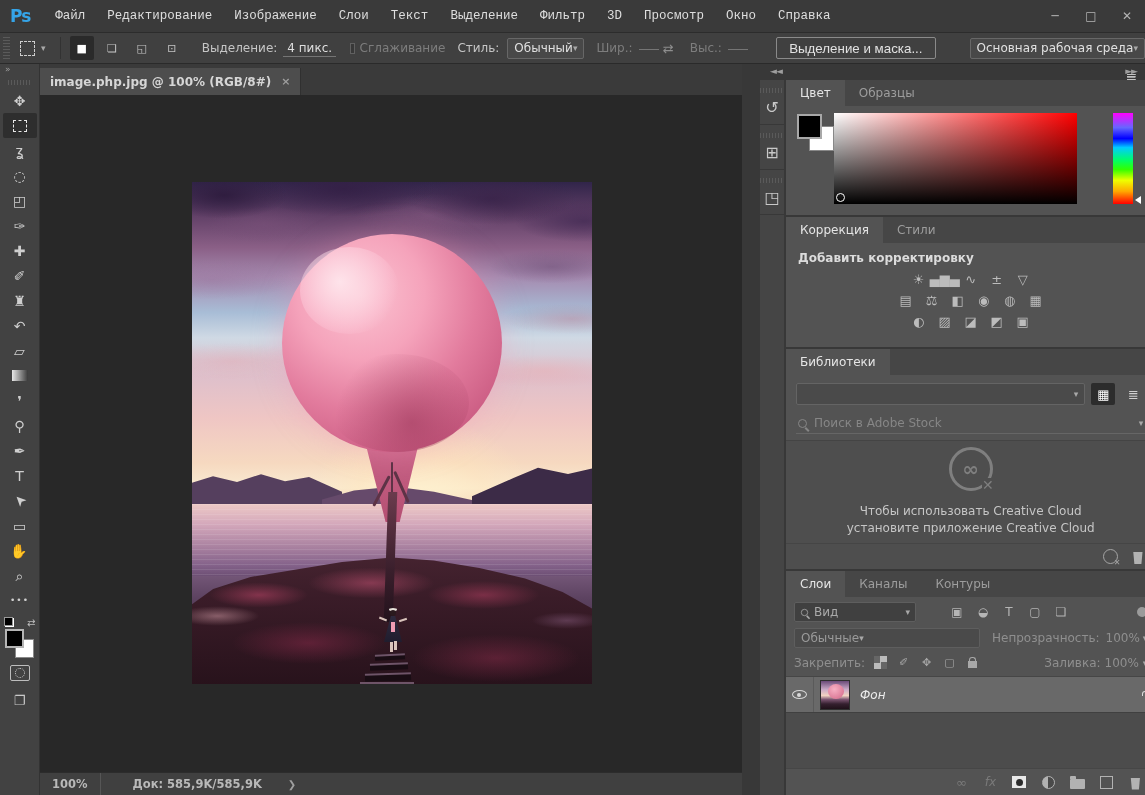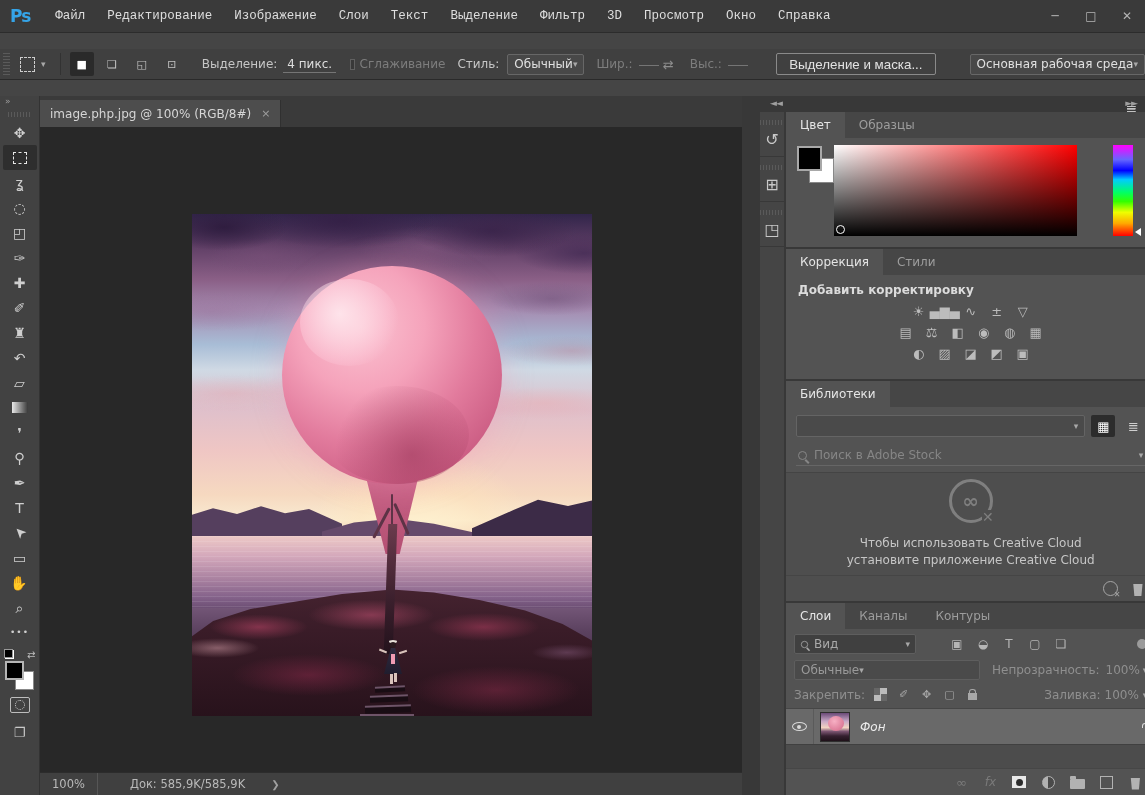--- a/index.html
+++ b/index.html
@@ -1,18 +1,18 @@
 <!DOCTYPE html>
 <html><head>
 <meta charset="utf-8">
 <style>
   *{margin:0;padding:0;box-sizing:border-box;}
   html,body{width:1145px;height:795px;overflow:hidden;}
   body{font-family:"DejaVu Sans","Liberation Sans",sans-serif;font-size:12px;color:#d4d4d4;background:#454545;position:relative;-webkit-font-smoothing:antialiased;}
-  .app{position:absolute;inset:0;display:flex;flex-direction:column;gap:16px;}
+  .app{position:absolute;inset:0;display:flex;flex-direction:column;}
 
   
   .menubar{height:33px;background:#3a3a3a;display:flex;align-items:center;flex:0 0 auto;border-bottom:1px solid #2c2c2c;}
   .ps-logo{color:#35a4e8;font-weight:bold;font-size:17px;margin:0 14px 0 10px;letter-spacing:-1px;}
   .menu-item{padding:6px 11px;font-size:12.5px;color:#dedede;cursor:default;line-height:32px;font-family:Liberation Mono, monospace;}
   .win-controls{margin-left:auto;display:flex;align-items:center;height:100%;}
   .win-btn{width:36px;text-align:center;color:#b5b5b5;font-size:12px;line-height:32px;}
 
   
   .optionsbar{height:31px;background:#404040;border-bottom:1px solid #2a2a2a;display:flex;align-items:center;flex:0 0 auto;white-space:nowrap;}
@@ -52,21 +52,21 @@
   .mini-swap{position:absolute;right:0;top:0;color:#bdbdbd;font-size:10px;}
   .mini-fgbg{position:absolute;left:1px;top:1px;width:9px;height:9px;background:#fff;}
   .mini-fgbg::before{content:"";position:absolute;left:-1px;top:-1px;width:7px;height:7px;background:#000;border:1px solid #999;}
   .fg-swatch{position:absolute;left:1px;top:12px;width:19px;height:19px;background:#000;border:2px solid #b5b5b5;z-index:2;}
   .bg-swatch{position:absolute;left:11px;top:22px;width:19px;height:19px;background:#fff;border:1px solid #888;}
   .qmask{width:20px;height:16px;border:1px solid #bdbdbd;border-radius:2px;margin-top:14px;display:flex;align-items:center;justify-content:center;}
   .qmask::before{content:"";width:8px;height:8px;border:1px dotted #cfcfcf;border-radius:50%;}
   .screenmode{margin-top:12px;color:#c9c9c9;font-size:13px;}
 
   
-  .docarea{flex:1;display:flex;flex-direction:column;min-width:0;background:#282828;}
+  .docarea{flex:1;display:flex;flex-direction:column;min-width:0;background:#282828;font-weight:bold;}
   .tabbar{height:31px;background:#3a3a3a;display:flex;align-items:flex-end;flex:0 0 auto;}
   .doctab{height:27px;background:#4d4d4d;color:#d6d6d6;display:flex;align-items:center;padding:0 10px;font-size:12px;margin-left:0;border-right:1px solid #303030;}
   .doctab .close{margin-left:10px;color:#9e9e9e;font-size:11px;}
   .canvas{flex:1;position:relative;background:#282828;overflow:hidden;}
   .statusbar{height:23px;background:#404040;border-top:1px solid #2c2c2c;display:flex;align-items:center;flex:0 0 auto;color:#b9b9b9;font-size:11.5px;}
   .zoom-box{padding:0 12px;border-right:1px solid #565656;height:100%;display:flex;align-items:center;}
   .doc-size{margin-left:32px;}
   .status-chev{margin-left:26px;color:#a0a0a0;font-size:10px;}
 
   

